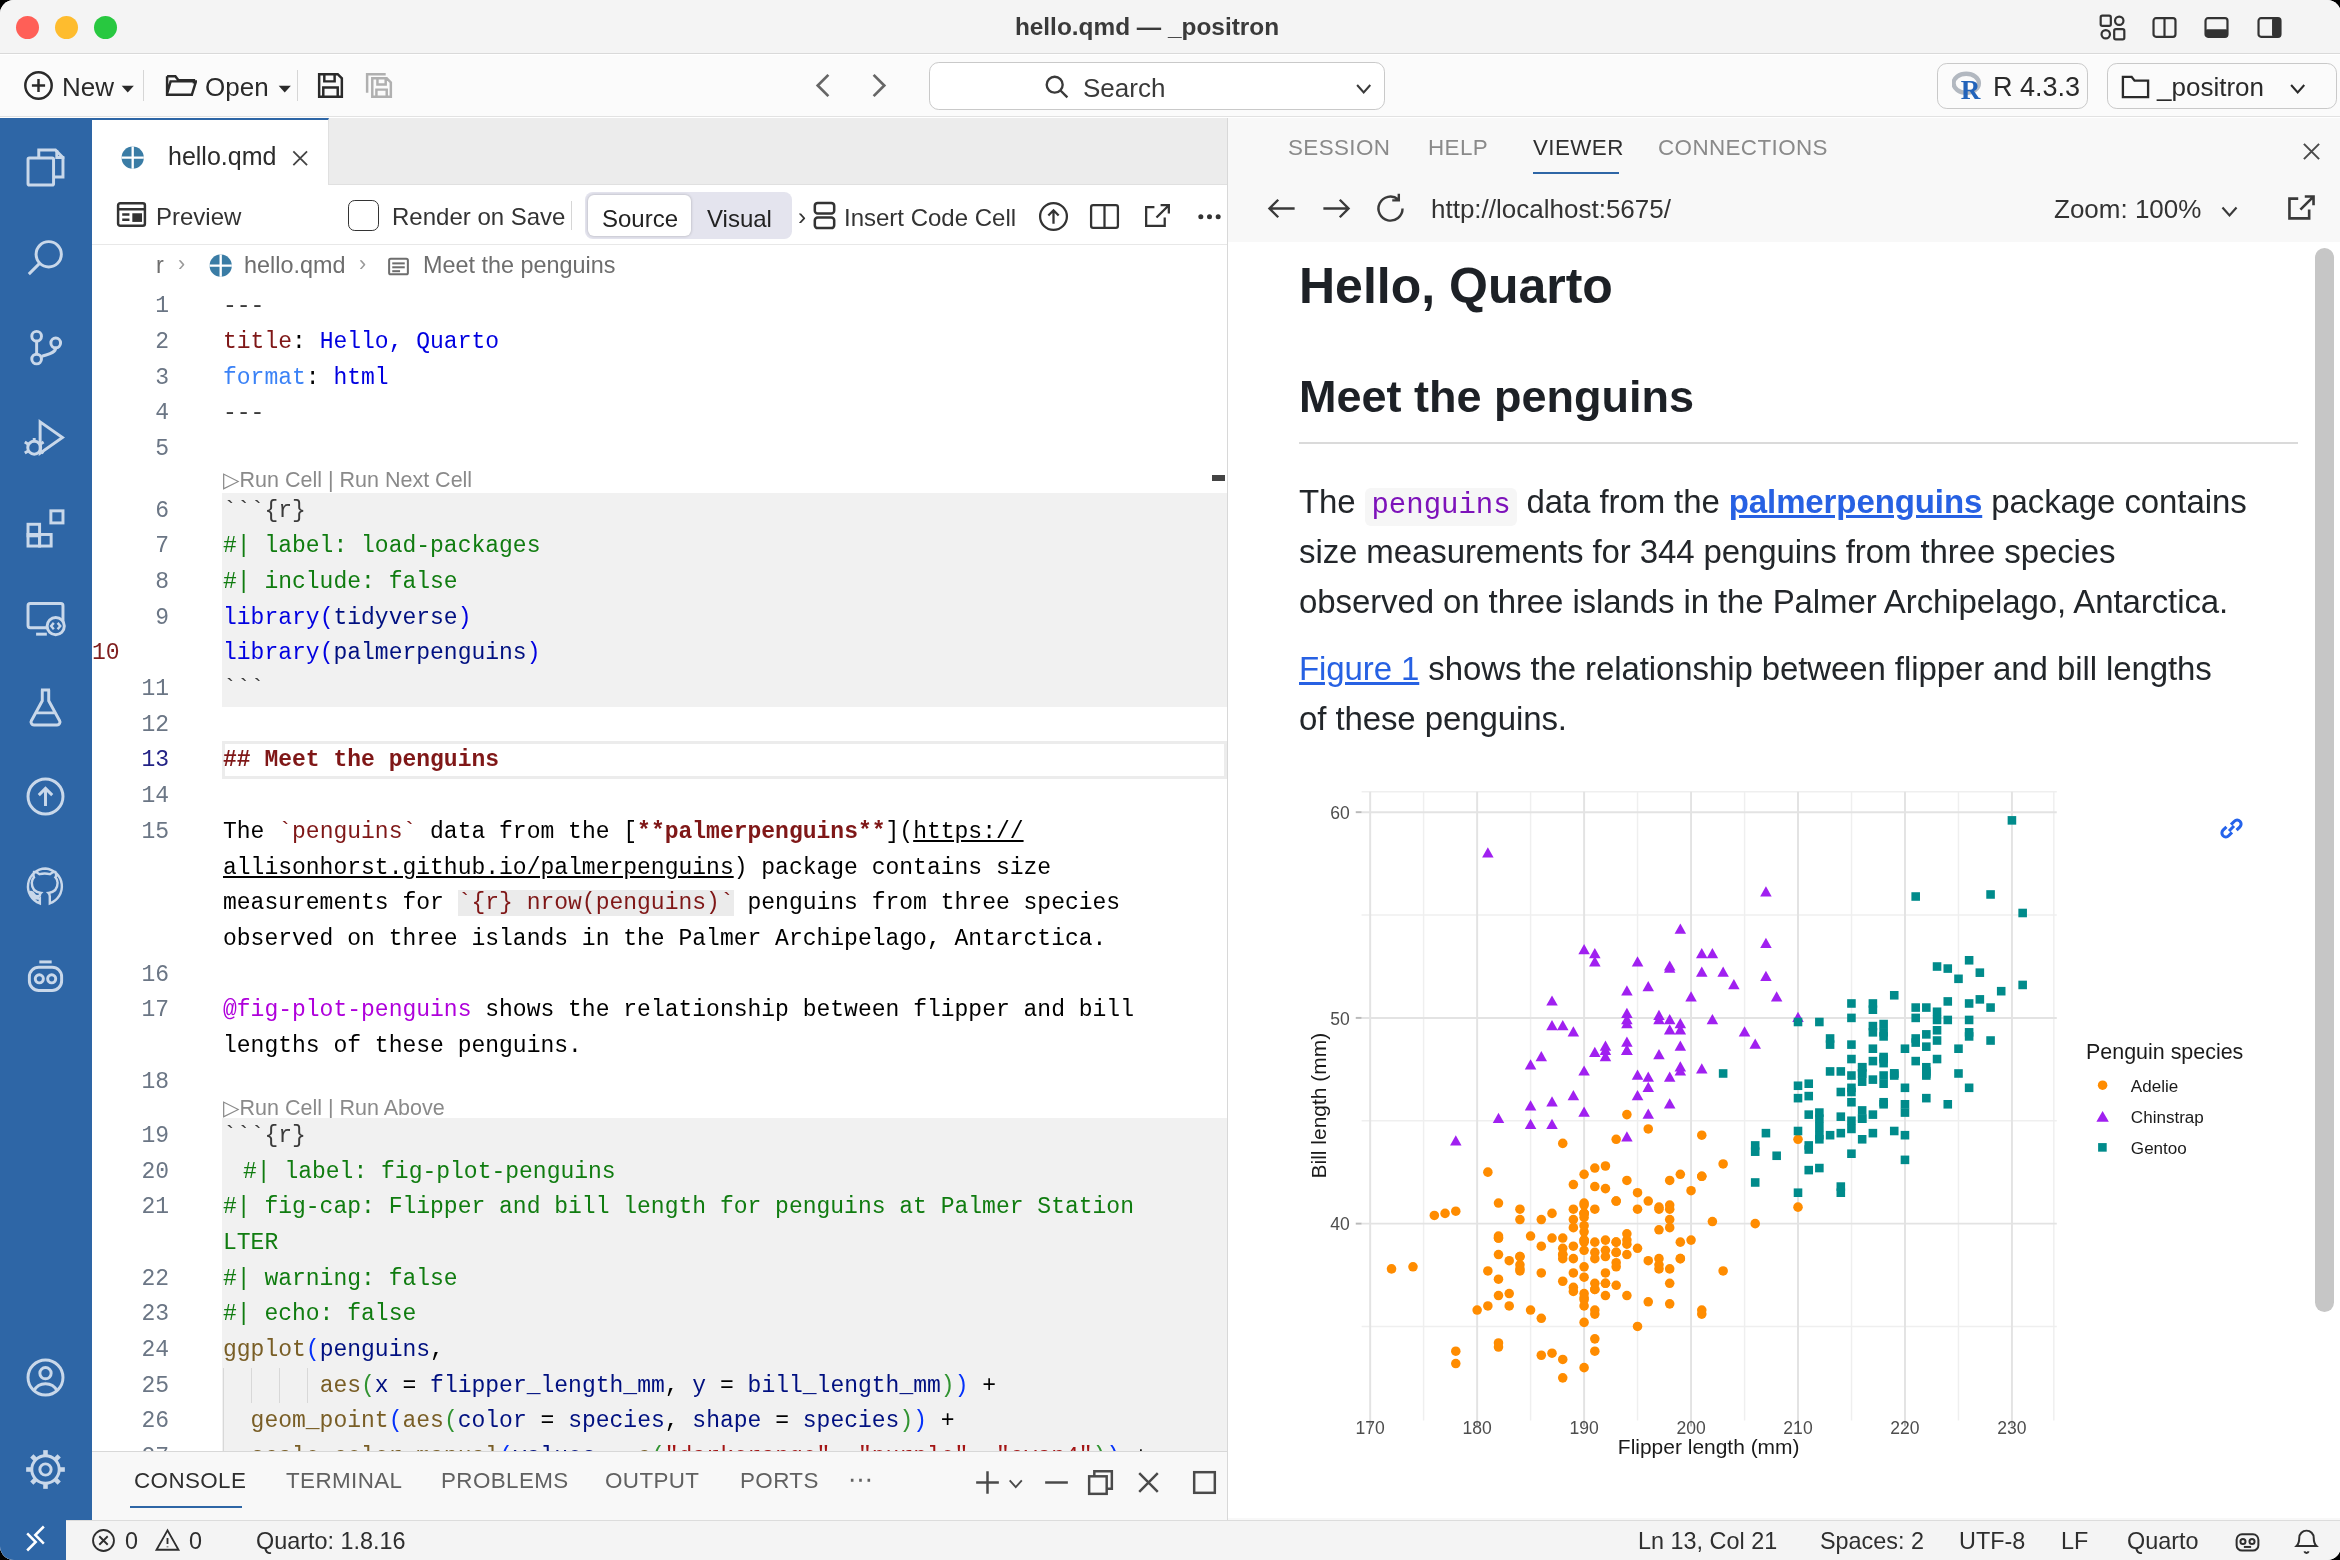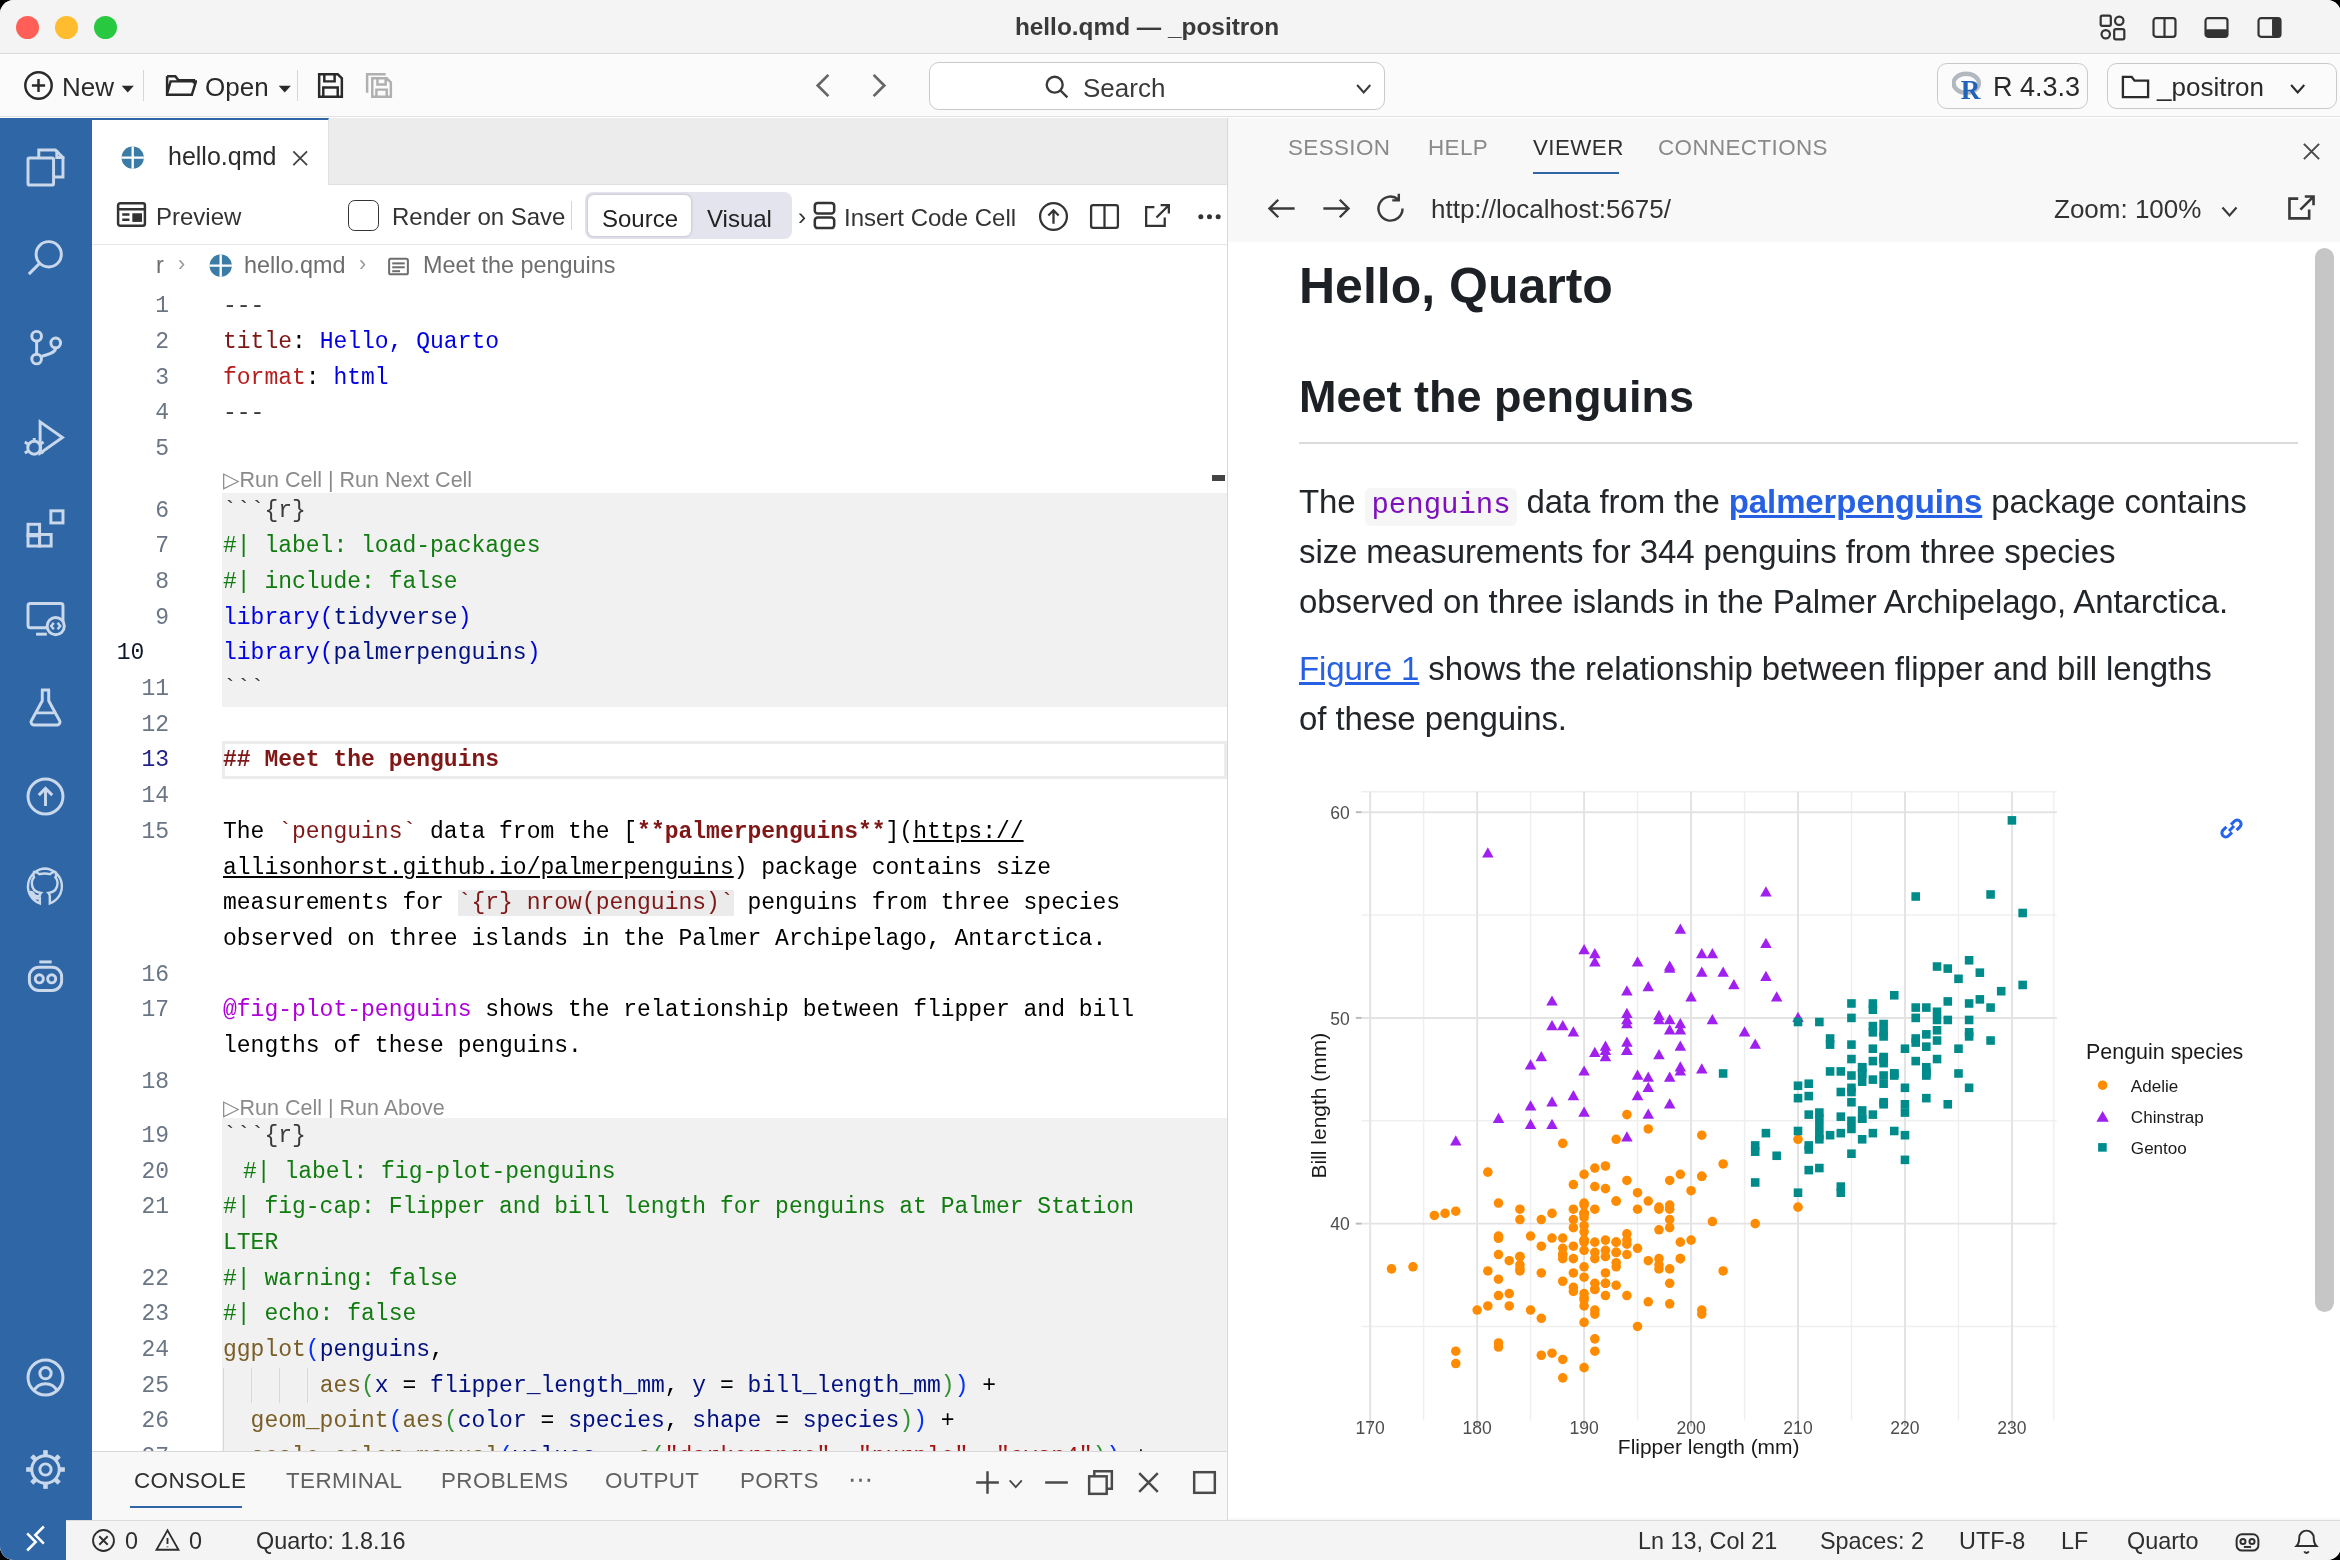--- a/index.html
+++ b/index.html
@@ -225,39 +225,39 @@
     </svg>
 <div class="abs" style="left:423px;top:252px;font-size:23.4px;color:#6e6e6e">Meet the penguins</div>
 
 <div class="abs" style="left:92px;top:289px;width:1135px;height:1162px;background:#fff;overflow:hidden"></div>
 <div class="abs" style="left:0;top:0;width:0;height:0;font-family:'Liberation Mono',monospace;font-size:23px">
 <div style="position:absolute;left:92px;top:288px;width:77px;height:36px;line-height:36px;text-align:right;color:#6b7685;font-size:23px">1</div>
 <div style="position:absolute;left:223px;top:288px;height:36px;line-height:36px;white-space:pre"><span style="color:#3b3b3b;">---</span></div>
 <div style="position:absolute;left:92px;top:324px;width:77px;height:36px;line-height:36px;text-align:right;color:#6b7685;font-size:23px">2</div>
 <div style="position:absolute;left:223px;top:324px;height:36px;line-height:36px;white-space:pre"><span style="color:#7f1717;">title</span><span style="color:#000000;">:&nbsp;</span><span style="color:#0000e0;">Hello,&nbsp;Quarto</span></div>
 <div style="position:absolute;left:92px;top:360px;width:77px;height:36px;line-height:36px;text-align:right;color:#6b7685;font-size:23px">3</div>
-<div style="position:absolute;left:223px;top:360px;height:36px;line-height:36px;white-space:pre"><span style="color:#b91c1c;">format</span><span style="color:#000000;">:&nbsp;</span><span style="color:#0000e0;">html</span></div>
+<div style="position:absolute;left:223px;top:360px;height:36px;line-height:36px;white-space:pre"><span style="color:#3b82f6;">format</span><span style="color:#000000;">:&nbsp;</span><span style="color:#0000e0;">html</span></div>
 <div style="position:absolute;left:92px;top:395px;width:77px;height:36px;line-height:36px;text-align:right;color:#6b7685;font-size:23px">4</div>
 <div style="position:absolute;left:223px;top:395px;height:36px;line-height:36px;white-space:pre"><span style="color:#3b3b3b;">---</span></div>
 <div style="position:absolute;left:92px;top:431px;width:77px;height:36px;line-height:36px;text-align:right;color:#6b7685;font-size:23px">5</div>
 <div style="position:absolute;left:223px;top:467px;height:26px;line-height:26px;font-family:'Liberation Sans',sans-serif;font-size:21.5px;color:#8a8a8a;white-space:pre">▷Run Cell&nbsp;| Run Next Cell</div>
 <div style="position:absolute;left:222px;top:493px;width:1005px;height:36px;background:#f1f1f1"></div>
 <div style="position:absolute;left:92px;top:493px;width:77px;height:36px;line-height:36px;text-align:right;color:#6b7685;font-size:23px">6</div>
 <div style="position:absolute;left:223px;top:493px;height:36px;line-height:36px;white-space:pre"><span style="color:#3b3b3b;">```</span><span style="color:#3b3b3b;">{r}</span></div>
 <div style="position:absolute;left:222px;top:528px;width:1005px;height:36px;background:#f1f1f1"></div>
 <div style="position:absolute;left:92px;top:528px;width:77px;height:36px;line-height:36px;text-align:right;color:#6b7685;font-size:23px">7</div>
 <div style="position:absolute;left:223px;top:528px;height:36px;line-height:36px;white-space:pre"><span style="color:#107c10;">#|&nbsp;label:&nbsp;load-packages</span></div>
 <div style="position:absolute;left:222px;top:564px;width:1005px;height:36px;background:#f1f1f1"></div>
 <div style="position:absolute;left:92px;top:564px;width:77px;height:36px;line-height:36px;text-align:right;color:#6b7685;font-size:23px">8</div>
 <div style="position:absolute;left:223px;top:564px;height:36px;line-height:36px;white-space:pre"><span style="color:#107c10;">#|&nbsp;include:&nbsp;false</span></div>
 <div style="position:absolute;left:222px;top:600px;width:1005px;height:36px;background:#f1f1f1"></div>
 <div style="position:absolute;left:92px;top:600px;width:77px;height:36px;line-height:36px;text-align:right;color:#6b7685;font-size:23px">9</div>
 <div style="position:absolute;left:223px;top:600px;height:36px;line-height:36px;white-space:pre"><span style="color:#0000e0;">library</span><span style="color:#0000e0;">(</span><span style="color:#001080;">tidyverse</span><span style="color:#0000e0;">)</span></div>
 <div style="position:absolute;left:222px;top:635px;width:1005px;height:36px;background:#f1f1f1"></div>
-<div style="position:absolute;left:92px;top:635px;width:77px;height:36px;line-height:36px;text-align:center;color:#0f172a;font-size:23px">10</div>
+<div style="position:absolute;left:92px;top:635px;width:77px;height:36px;line-height:36px;text-align:left;color:#7f1d1d;font-size:23px">10</div>
 <div style="position:absolute;left:223px;top:635px;height:36px;line-height:36px;white-space:pre"><span style="color:#0000e0;">library</span><span style="color:#0000e0;">(</span><span style="color:#001080;">palmerpenguins</span><span style="color:#0000e0;">)</span></div>
 <div style="position:absolute;left:222px;top:671px;width:1005px;height:36px;background:#f1f1f1"></div>
 <div style="position:absolute;left:92px;top:671px;width:77px;height:36px;line-height:36px;text-align:right;color:#6b7685;font-size:23px">11</div>
 <div style="position:absolute;left:223px;top:671px;height:36px;line-height:36px;white-space:pre"><span style="color:#3b3b3b;">```</span></div>
 <div style="position:absolute;left:92px;top:707px;width:77px;height:36px;line-height:36px;text-align:right;color:#6b7685;font-size:23px">12</div>
 <div style="position:absolute;left:222px;top:741px;width:1005px;height:38px;border:3.4px solid #ececec;box-sizing:border-box"></div>
 <div style="position:absolute;left:92px;top:742px;width:77px;height:36px;line-height:36px;text-align:right;color:#232386;font-size:23px">13</div>
 <div style="position:absolute;left:223px;top:742px;height:36px;line-height:36px;white-space:pre"><span style="color:#7f1717;font-weight:bold;">##&nbsp;Meet&nbsp;the&nbsp;penguins</span></div>
 <div style="position:absolute;left:92px;top:778px;width:77px;height:36px;line-height:36px;text-align:right;color:#6b7685;font-size:23px">14</div>
 <div style="position:absolute;left:92px;top:814px;width:77px;height:36px;line-height:36px;text-align:right;color:#6b7685;font-size:23px">15</div>

